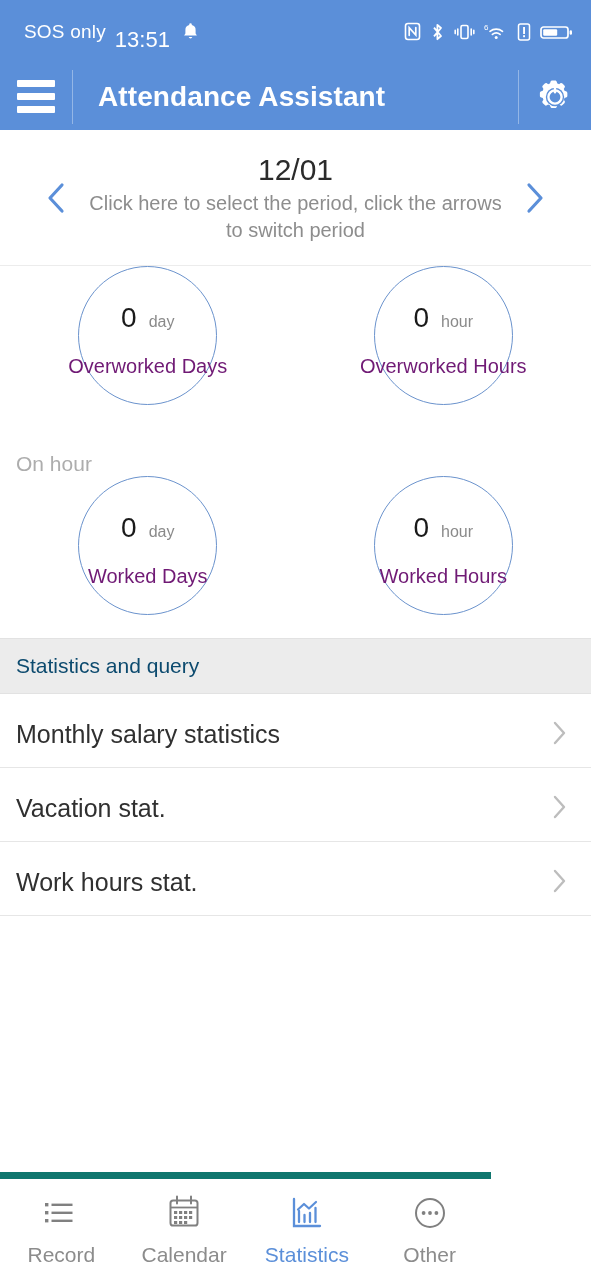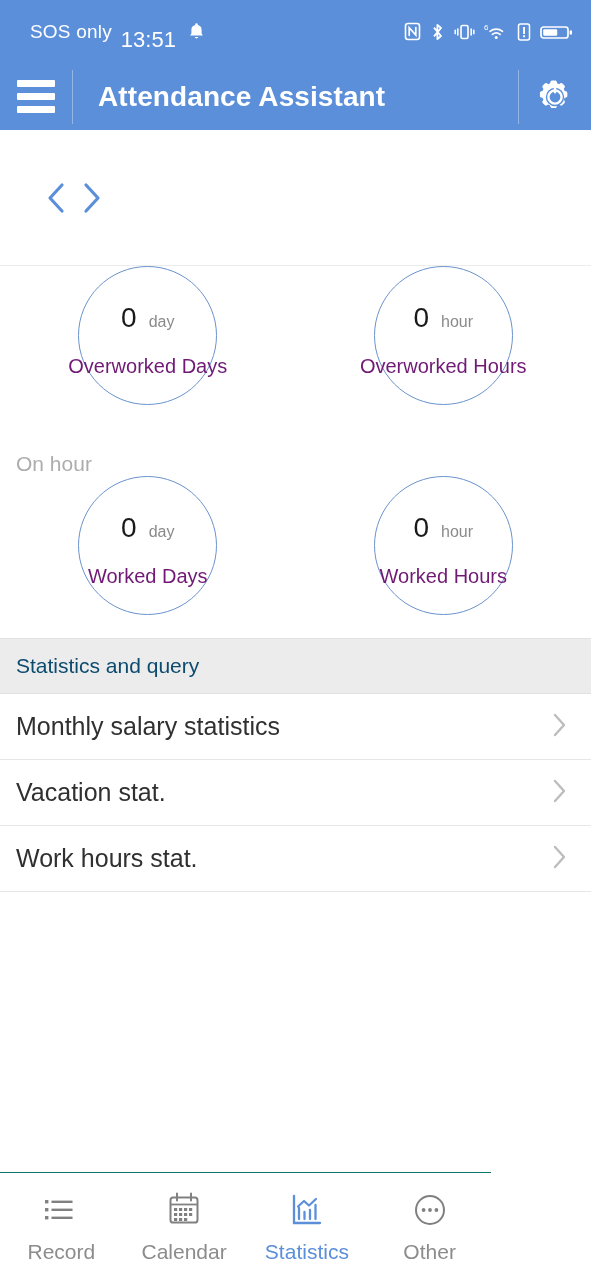--- a/index.html
+++ b/index.html
@@ -8,21 +8,21 @@
     background: #ffffff;
     font-family: "Liberation Sans", "DejaVu Sans", sans-serif;
     overflow: hidden;
   }
   .screen { position: relative; width: 591px; height: 1280px; background:#fff; }
 
   
   .statusbar {
     height: 63px; background: #5b8fd9;
     display: flex; align-items: center; justify-content: space-between;
-    padding: 0 18px 0 30px;
+    padding: 0 18px 0 24px;
   }
   .status-left { display:flex; align-items:center; gap:9px; color:#fff; }
   .sos-text { font-size: 19px; letter-spacing: .2px; }
   .clock-text { font-size: 22px; font-weight: 500; margin-top: 16px; }
   .bell-icon { display:inline-block; margin-left:3px; }
   .status-right { display:flex; align-items:center; gap:9px; }
   .sicon { display:flex; align-items:center; }
 
   
   .appbar {
@@ -68,29 +68,29 @@
   }
 
   
   .list-header {
     background:#ececec; height:56px; display:flex; align-items:center;
     padding-left:16px; font-size:21px; color:#0c4a6e;
     border-top:1px solid #e2e2e2; border-bottom:1px solid #e2e2e2;
   }
   .list-item {
     height:66px; display:flex; align-items:center; justify-content:space-between;
-    padding:0 22px 0 16px; border-bottom:1px solid #e6e6e6; background:#fff;
+    padding:0 22px 0 16px; border-bottom:1px solid #e6e6e6; background:#fff;margin-top:8px;
   }
   .list-label { font-size:25px; color:#303030; }
   .list-filler { flex:1; background:#fff; }
 
   
   .bottomnav {
     position:absolute; bottom:0; left:0; width:491px; height:108px;
-    background:#fff; border-top:1px solid #0f766e;
+    background:#fff; border-top:7px solid #0f766e;
     display:flex; align-items:center;
   }
   .nav-item {
     flex:1; display:flex; flex-direction:column; align-items:center; gap:9px;
   }
   .nav-label { font-size:21px; color:#8c8c8c; }
   .nav-item.active .nav-label { color:#5b8fd9; }
   .nav-ico { height:42px; display:flex; align-items:center; justify-content:center; }
 </style>
 </head>
@@ -173,20 +173,24 @@
         </svg>
       </div>
     </div>
   </div>
 
   <div class="period">
     <div class="arrow-btn">
       <svg width="26" height="36" viewBox="0 0 26 36">
           <path d="M19 5 7 18l12 13" fill="none" stroke="#5b8fd9" stroke-width="3.2" stroke-linecap="round" stroke-linejoin="round"></path>
         </svg>
+    </div>
+    <div class="period-center">
+      <div class="period-date">12/01</div>
+      <div class="period-hint">Click here to select the period, click the arrows to switch period</div>
     </div>
     <div class="arrow-btn">
       <svg width="26" height="36" viewBox="0 0 26 36">
           <path d="M7 5l12 13L7 31" fill="none" stroke="#5b8fd9" stroke-width="3.2" stroke-linecap="round" stroke-linejoin="round"></path>
         </svg>
     </div>
   </div>
 
   <div class="circle-row">
     <div class="circle-cell">

